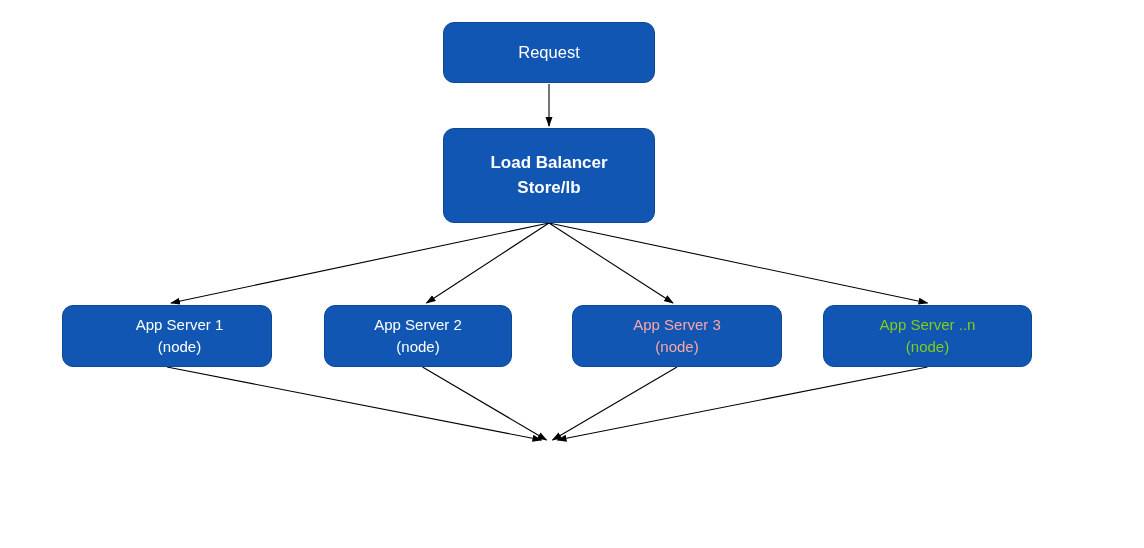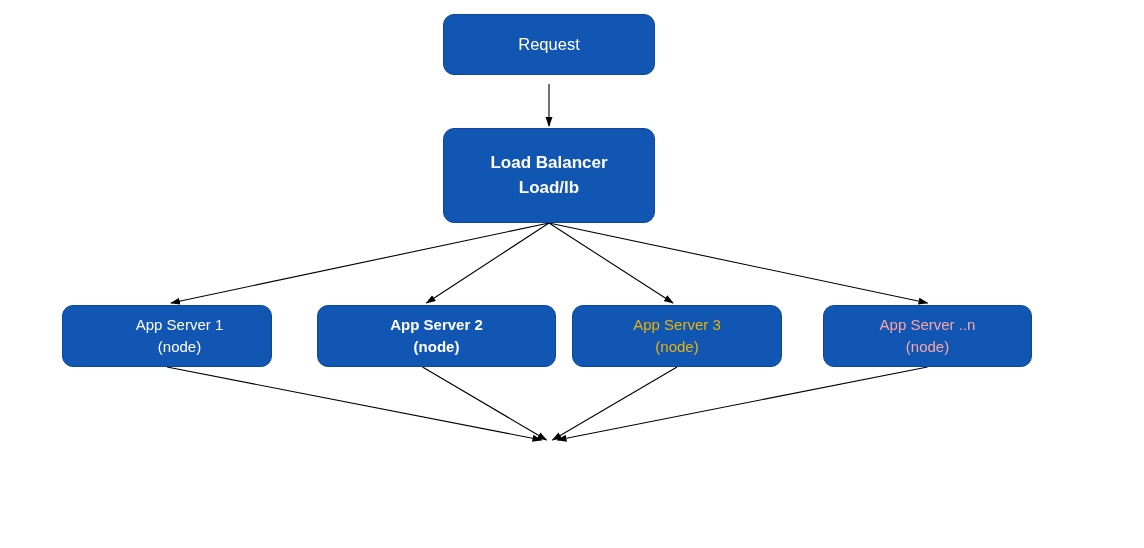--- a/index.html
+++ b/index.html
@@ -29,24 +29,24 @@
     flex-direction: column;
     align-items: center;
     justify-content: center;
     text-align: center;
     box-sizing: border-box;
     line-height: 1.45;
   }
   .node .line:empty { display: none; }
   .size-lg { font-size: 17px; }
   .size-md { font-size: 15px; }
-  .pos-request { left: 443px; top: 14px;  width: 212px; height: 61px; font-size: 16.5px; }
+  .pos-request { left: 443px; top: 22px;  width: 212px; height: 61px; font-size: 16.5px; }
   .pos-lb      { left: 443px; top: 128px; width: 212px; height: 95px; font-weight: bold; }
   .pos-app1    { left: 62px;  top: 305px; width: 210px; height: 62px; padding-left: 25px; }
-  .pos-app2    { left: 317px; top: 305px; width: 239px; height: 62px; font-weight: bold; }
+  .pos-app2    { left: 324px; top: 305px; width: 188px; height: 62px; }
   .pos-app3    { left: 572px; top: 305px; width: 210px; height: 62px; }
   .pos-appn    { left: 823px; top: 305px; width: 209px; height: 62px; }
   .pos-store   { left: 443px; top: 442px; width: 213px; height: 97px; }
 </style>
 </head>
 <body>
 
 <div id="canvas" style="background: rgb(255, 255, 255);">
 
   <svg id="edges" width="1144" height="548" viewBox="0 0 1144 548" xmlns="http://www.w3.org/2000/svg">
@@ -67,37 +67,37 @@
         <line x1="927.5" y1="367" x2="557.5" y2="440" stroke="#000000" stroke-width="1.1" marker-end="url(#arrowhead)"></line>
       </g>
   </svg>
 
   <div class="node pos-request size-lg" style="background: rgb(17, 86, 178); border: 1px solid rgb(13, 71, 150); color: rgb(255, 255, 255);">
     <div class="line">Request</div>
   </div>
 
   <div class="node pos-lb size-lg" style="background: rgb(17, 86, 178); border: 1px solid rgb(13, 71, 150); color: rgb(255, 255, 255);">
     <div class="line">Load Balancer</div>
-    <div class="line">Load/lb</div>
+    <div class="line">Store/lb</div>
   </div>
 
   <div class="node pos-app1 size-md" style="background: rgb(17, 86, 178); border: 1px solid rgb(13, 71, 150); color: rgb(255, 255, 255);">
     <div class="line">App Server 1</div>
     <div class="line">(node)</div>
   </div>
 
   <div class="node pos-app2 size-md" style="background: rgb(17, 86, 178); border: 1px solid rgb(13, 71, 150); color: rgb(255, 255, 255);">
     <div class="line">App Server 2</div>
     <div class="line">(node)</div>
   </div>
 
-  <div class="node pos-app3 size-md" style="background: rgb(17, 86, 178); border: 1px solid rgb(13, 71, 150); color: #eab308;">
+  <div class="node pos-app3 size-md" style="background: rgb(17, 86, 178); border: 1px solid rgb(13, 71, 150); color: #fca5a5;">
     <div class="line">App Server 3</div>
     <div class="line">(node)</div>
   </div>
 
-  <div class="node pos-appn size-md" style="background: rgb(17, 86, 178); border: 1px solid rgb(13, 71, 150); color: #fca5a5;">
+  <div class="node pos-appn size-md" style="background: rgb(17, 86, 178); border: 1px solid rgb(13, 71, 150); color: #84cc16;">
     <div class="line">App Server ..n</div>
     <div class="line">(node)</div>
   </div>
 
 
 </div>
 
 </body></html>

